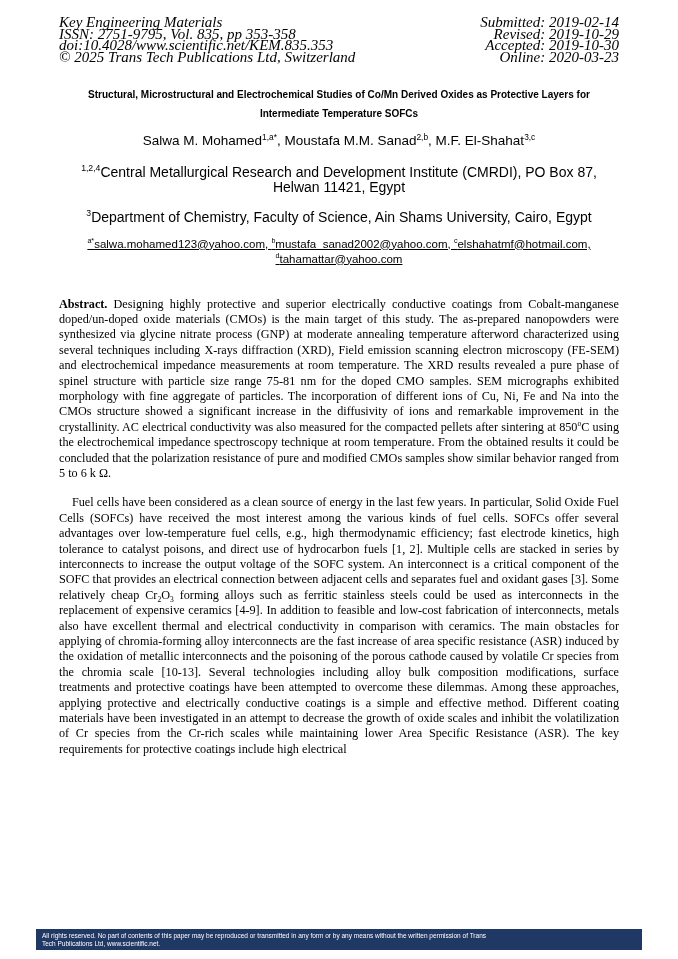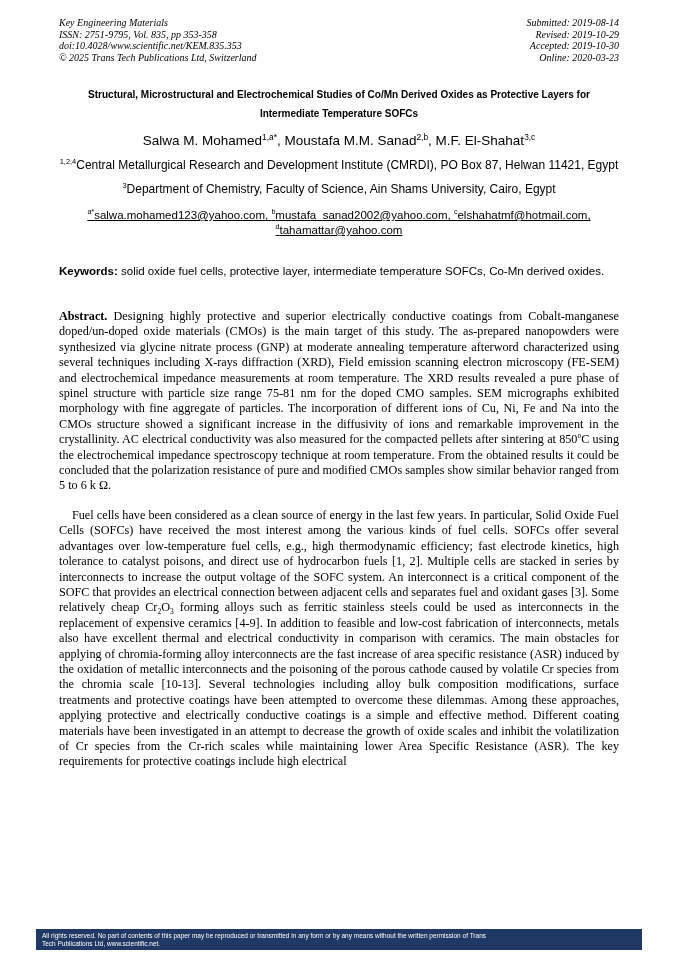--- a/index.html
+++ b/index.html
@@ -12,44 +12,44 @@
     background: #ffffff;
     color: #000000;
     padding: 17px 59px 0 59px;
     font-family: "Liberation Serif", serif;
     overflow: hidden;
   }
   sup { font-size: 0.62em; vertical-align: super; line-height: 0; }
   sub { font-size: 0.62em; vertical-align: sub; line-height: 0; }
   b { font-weight: bold; }
 
-  .header { display: flex; justify-content: space-between; font-style: italic; font-size: 10px; line-height: 11.5px; }
+  .header { display: flex; justify-content: space-between; font-style: italic; font-size: 15px; line-height: 11.5px; }
   .header-right { text-align: right; }
 
   .title {
     margin-top: 22px;
     text-align: center;
     font-family: "Liberation Sans", sans-serif;
     font-weight: bold;
     font-size: 10px;
     line-height: 19px;
   }
   .authors {
     text-align: center;
     font-family: "Liberation Sans", sans-serif;
     font-size: 13.5px;
     line-height: 17px;
   }
   .authors.first { margin-top: 9px; }
   .affil {
     text-align: center;
     font-family: "Liberation Sans", sans-serif;
-    font-size: 12px;
+    font-size: 14px;
     line-height: 14.5px;
-    margin-top: 9px;
+    margin-top: 16px;
   }
   .emails {
     text-align: center;
     font-family: "Liberation Sans", sans-serif;
     font-size: 11.5px;
     line-height: 15px;
     margin-top: 12px;
     text-decoration: underline;
   }
   .keywords {
@@ -101,37 +101,36 @@
 <div class="page">
 
   <div class="header">
     <div class="header-left">
       <div>Key Engineering Materials</div>
       <div>ISSN: 2751-9795, Vol. 835, pp 353-358</div>
       <div>doi:10.4028/www.scientific.net/KEM.835.353</div>
       <div>© 2025 Trans Tech Publications Ltd, Switzerland</div>
     </div>
     <div class="header-right">
-      <div>Submitted: 2019-08-14</div>
+      <div>Submitted: 2019-02-14</div>
       <div>Revised: 2019-10-29</div>
       <div>Accepted: 2019-10-30</div>
       <div>Online: 2020-03-23</div>
     </div>
   </div>
 
   <h1 class="title">Structural, Microstructural and Electrochemical Studies of Co/Mn Derived Oxides as Protective Layers for Intermediate Temperature SOFCs</h1>
 
   <div class="authors first">Salwa M. Mohamed<sup>1,a*</sup>, Moustafa M.M. Sanad<sup>2,b</sup>, M.F. El-Shahat<sup>3,c</sup></div>
 
   <div class="affil"><sup>1,2,4</sup>Central Metallurgical Research and Development Institute (CMRDI), PO Box 87, Helwan 11421, Egypt</div>
   <div class="affil"><sup>3</sup>Department of Chemistry, Faculty of Science, Ain Shams University, Cairo, Egypt</div>
 
   <div class="emails"><sup>a*</sup>salwa.mohamed123@yahoo.com, <sup>b</sup>mustafa_sanad2002@yahoo.com, <sup>c</sup>elshahatmf@hotmail.com, <sup>d</sup>tahamattar@yahoo.com</div>
 
-  <p class="keywords"><b>Keywords:</b> solid oxide fuel cells, protective layer, intermediate temperature SOFCs, Co-Mn derived oxides.</p>
 
   <p class="abstract"><b>Abstract.</b> Designing highly protective and superior electrically conductive coatings from Cobalt-manganese doped/un-doped oxide materials (CMOs) is the main target of this study. The as-prepared nanopowders were synthesized via glycine nitrate process (GNP) at moderate annealing temperature afterword characterized using several techniques including X-rays diffraction (XRD), Field emission scanning electron microscopy (FE-SEM) and electrochemical impedance measurements at room temperature. The XRD results revealed a pure phase of spinel structure with particle size range 75-81 nm for the doped CMO samples. SEM micrographs exhibited morphology with fine aggregate of particles. The incorporation of different ions of Cu, Ni, Fe and Na into the CMOs structure showed a significant increase in the diffusivity of ions and remarkable improvement in the crystallinity. AC electrical conductivity was also measured for the compacted pellets after sintering at 850<sup>o</sup>C using the electrochemical impedance spectroscopy technique at room temperature. From the obtained results it could be concluded that the polarization resistance of pure and modified CMOs samples show similar behavior ranged from 5 to 6 k Ω.</p>
 
 
   <p class="body-para">Fuel cells have been considered as a clean source of energy in the last few years. In particular, Solid Oxide Fuel Cells (SOFCs) have received the most interest among the various kinds of fuel cells. SOFCs offer several advantages over low-temperature fuel cells, e.g., high thermodynamic efficiency; fast electrode kinetics, high tolerance to catalyst poisons, and direct use of hydrocarbon fuels [1, 2]. Multiple cells are stacked in series by interconnects to increase the output voltage of the SOFC system. An interconnect is a critical component of the SOFC that provides an electrical connection between adjacent cells and separates fuel and oxidant gases [3]. Some relatively cheap Cr<sub>2</sub>O<sub>3</sub> forming alloys such as ferritic stainless steels could be used as interconnects in the replacement of expensive ceramics [4-9]. In addition to feasible and low-cost fabrication of interconnects, metals also have excellent thermal and electrical conductivity in comparison with ceramics. The main obstacles for applying of chromia-forming alloy interconnects are the fast increase of area specific resistance (ASR) induced by the oxidation of metallic interconnects and the poisoning of the porous cathode caused by volatile Cr species from the chromia scale [10-13]. Several technologies including alloy bulk composition modifications, surface treatments and protective coatings have been attempted to overcome these dilemmas. Among these approaches, applying protective and electrically conductive coatings is a simple and effective method. Different coating materials have been investigated in an attempt to decrease the growth of oxide scales and inhibit the volatilization of Cr species from the Cr-rich scales while maintaining lower Area Specific Resistance (ASR). The key requirements for protective coatings include high electrical</p>
 
   <div class="footer-bar" style="background: rgb(32, 56, 100); color: rgb(255, 255, 255);">
     <div>All rights reserved. No part of contents of this paper may be reproduced or transmitted in any form or by any means without the written permission of Trans</div>
     <div>Tech Publications Ltd, www.scientific.net.</div>
   </div>

